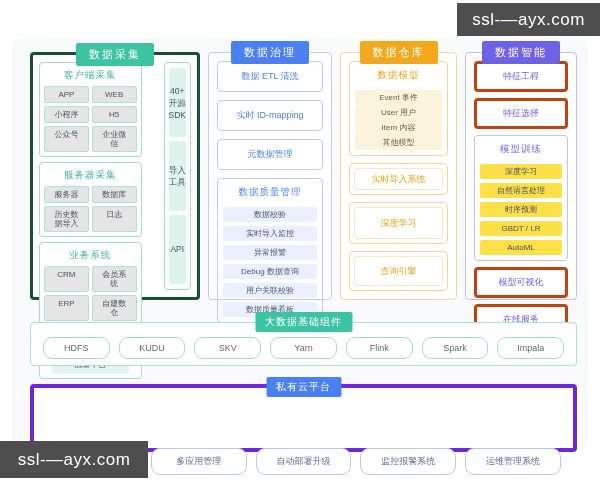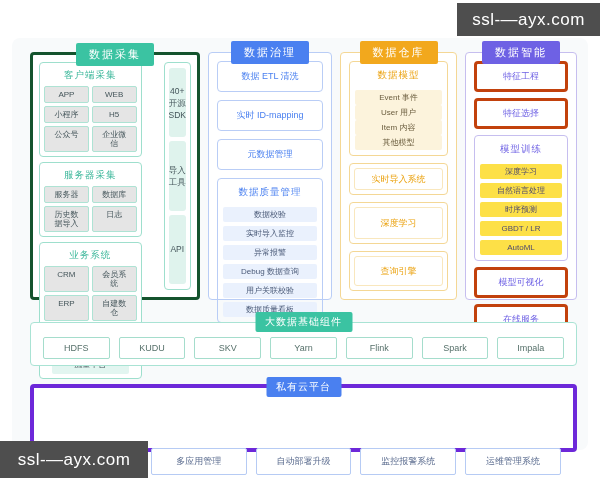--- a/index.html
+++ b/index.html
@@ -74,21 +74,21 @@
 
   
   .section { position:absolute; left:30px; width:547px; background:#fff; border-radius:4px; }
   #foundation { top:322px; height:44px; border:1px solid #a9e3d4; }
   #cloud      { top:384px; height:68px; border:4px solid #6d28d9; }
   .section-tab { position:absolute; top:-11px; left:50%; transform:translateX(-50%);
                  color:#fff; font-size:10px; letter-spacing:1px; padding:3px 10px;
                  border-radius:2px; white-space:nowrap; }
   .section-items { display:flex; gap:9px; margin:14px 12px 0; }
   #cloud .section-items { margin-top:16px; }
-  .fitem { flex:1; border-radius:2px; font-size:9px; text-align:center; background:#fff; }
+  .fitem { flex:1; border-radius:9px; font-size:9px; text-align:center; background:#fff; }
   #foundation .fitem { border:1px solid #a5ddcc; color:#56706a; padding:5px 0; }
   #cloud .fitem      { border:1px solid #b6cbf4; color:#5b6c8f; padding:6px 0;margin-top:44px; }
 
   
   .wm { position:absolute; background:#4e4e4e; color:#fff; font-size:17px;
         display:flex; align-items:center; justify-content:center; letter-spacing:0.5px; }
   #wm-top    { top:3px; right:0; width:143px; height:33px; }
   #wm-bottom { bottom:2px; left:0; width:148px; height:37px; }
 </style>
 </head>

